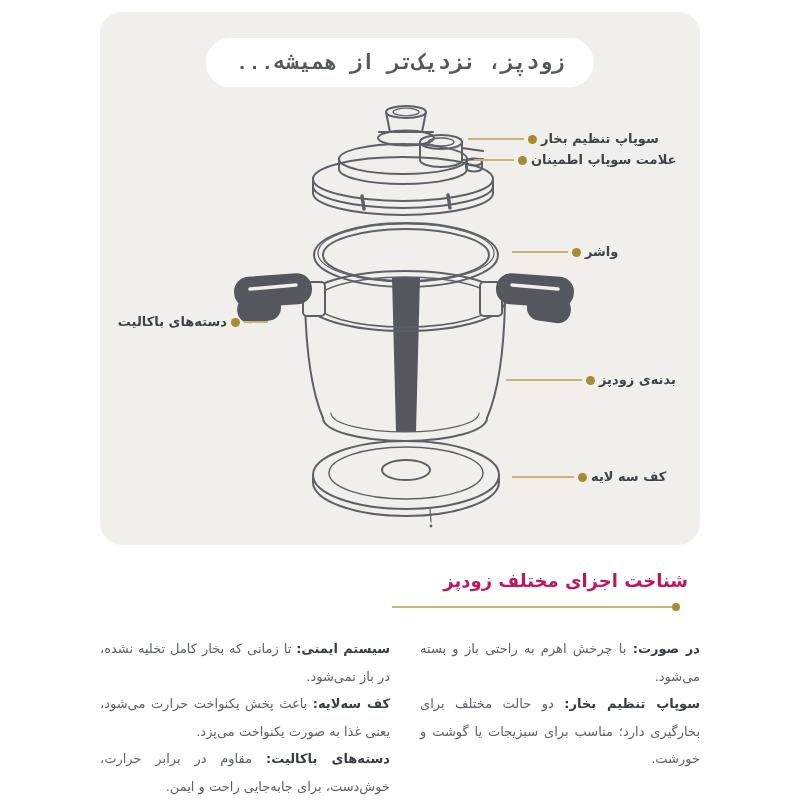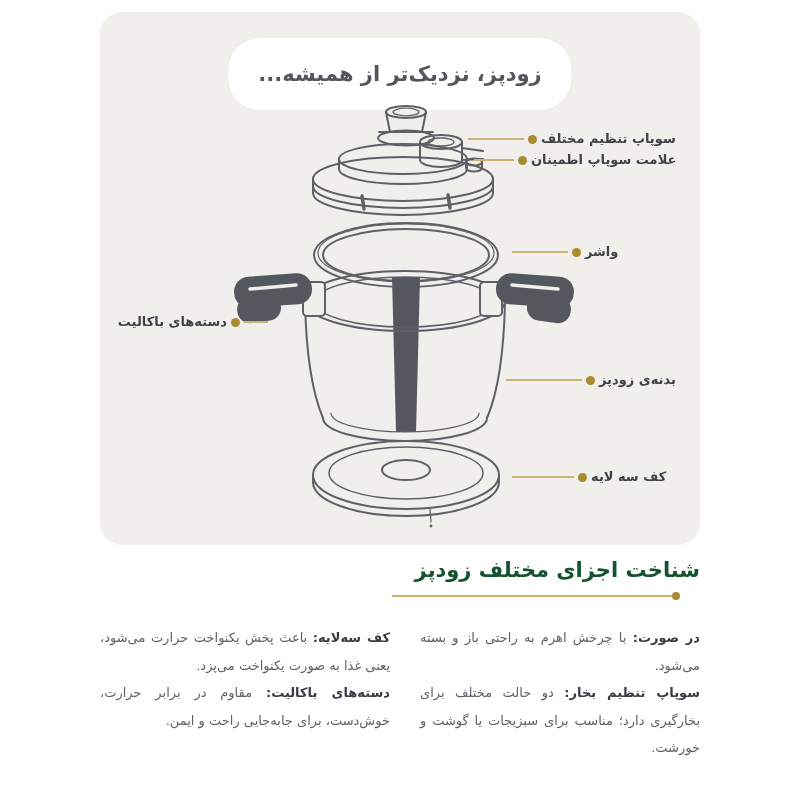--- a/index.html
+++ b/index.html
@@ -8,38 +8,38 @@
     background:#ffffff;
     font-family:"DejaVu Sans", sans-serif;
   }
   
   .panel{
     position:absolute;left:100px;top:12px;width:600px;height:533px;
     background:#f0efec;border-radius:22px;
   }
   .pill{
     position:absolute;top:26px;left:50%;transform:translateX(-50%);
-    background:#ffffff;border-radius:32px;padding:24px 30px;
+    background:#ffffff;border-radius:32px;padding:12px 30px;
     font-size:21px;font-weight:bold;color:#53565c;
-    white-space:nowrap;direction:rtl;
+    white-space:nowrap;direction:rtl;font-family:Liberation Mono, monospace;
   }
   .art{position:absolute;left:0;top:0;}
   
   .plabel{position:absolute;display:flex;align-items:center;height:18px;}
   .ltext{
     font-size:13px;font-weight:bold;color:#3e434a;
     white-space:nowrap;direction:rtl;line-height:18px;
   }
   .ldot{width:9px;height:9px;border-radius:50%;background:#a98b31;margin:0 4px;flex:none;}
   .lead{height:2px;background:#c9b373;flex:none;}
   
   .section{
     position:absolute;left:100px;top:558px;width:600px;direction:rtl;
   }
-  .section h2{margin:0;font-size:21px;font-weight:bold;color:#14532d;}
+  .section h2{margin:12px;font-size:18px;font-weight:bold;color:#be185d;}
   .divider{display:flex;align-items:center;width:288px;margin:10px 20px 0 0;}
   .divider .ddot{width:8px;height:8px;border-radius:50%;background:#a98b31;flex:none;}
   .divider .dline{flex:1;height:1.5px;background:#c9b373;}
   .cols{display:flex;gap:30px;margin-top:24px;}
   .col{font-size:13px;color:#5d6267;text-align:justify;}
   .col p{margin:0;line-height:2.12;}
   .col b{color:#383d43;}
   .col-r{width:280px;flex:none;}
   .col-l{width:290px;flex:none;}
 </style>
@@ -110,21 +110,21 @@
         <ellipse cx="306" cy="458" rx="24" ry="10"></ellipse>
         <path d="M330,497 L331,510" stroke-width="1.2"></path>
         <circle cx="331" cy="514" r="1.4" fill="#5d6066" stroke="none"></circle>
       </g>
     </g>
   </svg>
 
   <div class="plabel" style="left:368px;top:118px">
     <span class="lead" style="width:56px"></span>
     <span class="ldot"></span>
-    <span class="ltext">سوپاپ تنظیم مختلف</span>
+    <span class="ltext">سوپاپ تنظیم بخار</span>
   </div>
 
   <div class="plabel" style="left:374px;top:139px">
     <span class="lead" style="width:40px"></span>
     <span class="ldot"></span>
     <span class="ltext">علامت سوپاپ اطمینان</span>
   </div>
 
 
   <div class="plabel" style="left:412px;top:231px">
@@ -160,17 +160,18 @@
     <span class="dline"></span>
   </div>
 
   <div class="cols">
     <div class="col col-r">
       <p><b>در صورت:</b> <span>با چرخش اهرم به راحتی باز و بسته می‌شود.</span></p>
       <p><b>سوپاپ تنظیم بخار:</b> <span>دو حالت مختلف برای بخارگیری دارد؛ مناسب برای سبزیجات یا گوشت و خورشت.</span></p>
 
     </div>
     <div class="col col-l">
+      <p><b>سیستم ایمنی:</b> <span>تا زمانی که بخار کامل تخلیه نشده، در باز نمی‌شود.</span></p>
       <p><b>کف سه‌لایه:</b> <span>باعث پخش یکنواخت حرارت می‌شود، یعنی غذا به صورت یکنواخت می‌پزد.</span></p>
       <p><b>دسته‌های باکالیت:</b> <span>مقاوم در برابر حرارت، خوش‌دست، برای جابه‌جایی راحت و ایمن.</span></p>
     </div>
   </div>
 </div>
 
 </body></html>

